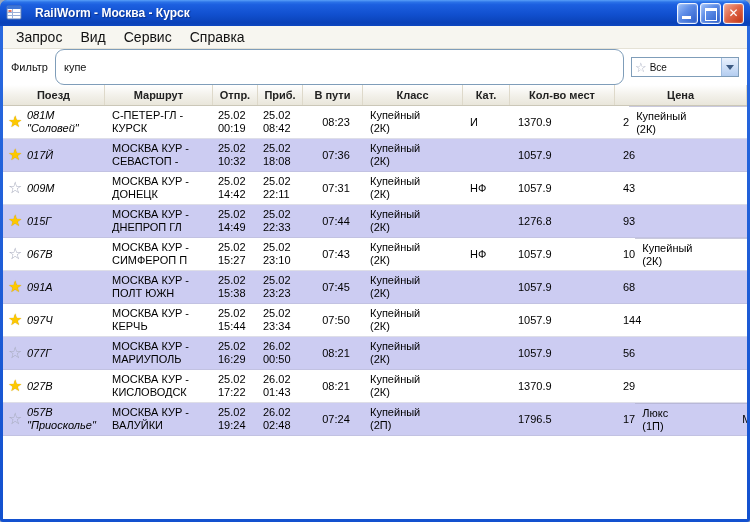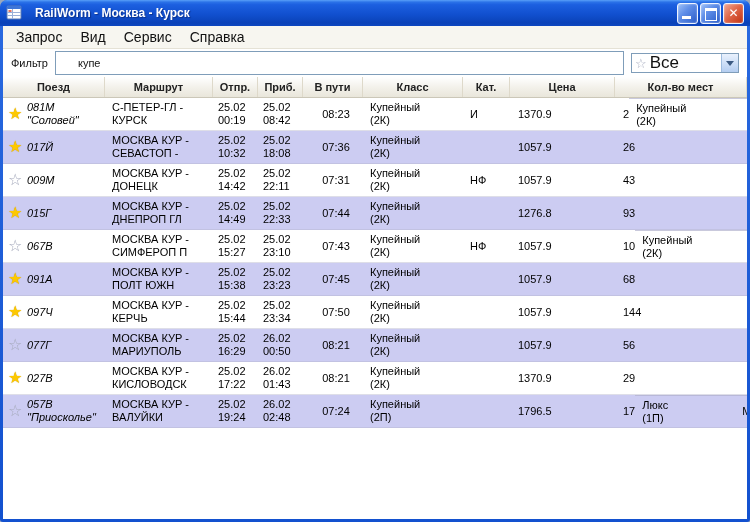--- a/index.html
+++ b/index.html
@@ -65,32 +65,32 @@
   }
   .menu-item { padding:3px 9px; cursor:default; }
 
   .filterbar {
     flex:0 0 28px; background:#fff;
     display:flex; align-items:center; gap:7px;
     padding:0 8px;
     font-size:11px; color:#111;
   }
   .filter-input {
-    flex:1; height:24px;
-    border:1px solid #7f9db9; border-radius:0;
+    flex:1; height:36px;
+    border:1px solid #7f9db9; border-radius:9px;
     font:11px "Liberation Sans","DejaVu Sans",sans-serif;
-    padding:2px 22px; outline:none; color:#111;
+    padding:2px 8px; outline:none; color:#111;
   }
   .combo {
     flex:0 0 108px; height:20px;
     border:1px solid #7f9db9; background:#fff;
     display:flex; align-items:center;
   }
   .combo-star { color:#a8aec0; font-size:13px; line-height:13px; margin:0 3px 0 3px; }
-  .combo-text { flex:1; font-size:17px; color:#111; }
+  .combo-text { flex:1; font-size:10px; color:#111; }
   .combo-arrow {
     flex:0 0 17px; height:18px; margin-right:0;
     background:linear-gradient(180deg,#e9f1fd,#cfe0f7 50%,#b4cdf0);
     border-left:1px solid #9ebcdf;
     display:flex; align-items:center; justify-content:center;
   }
   .combo-arrow::after {
     content:""; width:0; height:0;
     border-left:4px solid transparent; border-right:4px solid transparent;
     border-top:5px solid #3c5a82;
@@ -188,22 +188,22 @@
     </div>
 
     <div class="thead">
         <div class="th">Поезд</div>
         <div class="th">Маршрут</div>
         <div class="th">Отпр.</div>
         <div class="th">Приб.</div>
         <div class="th">В пути</div>
         <div class="th">Класс</div>
         <div class="th">Кат.</div>
+        <div class="th">Кол-во мест</div>
         <div class="th">Цена</div>
-        <div class="th">Кол-во мест</div>
       </div>
     <div class="tbody">
         <div class="trow">
           <div class="tleft">
             <div class="cell star-cell">
               <div class="star on">★</div>
             </div>
             <div class="cell train-cell">
               <div class="tnum">081М</div>
               <div class="tname">"Соловей"</div>

